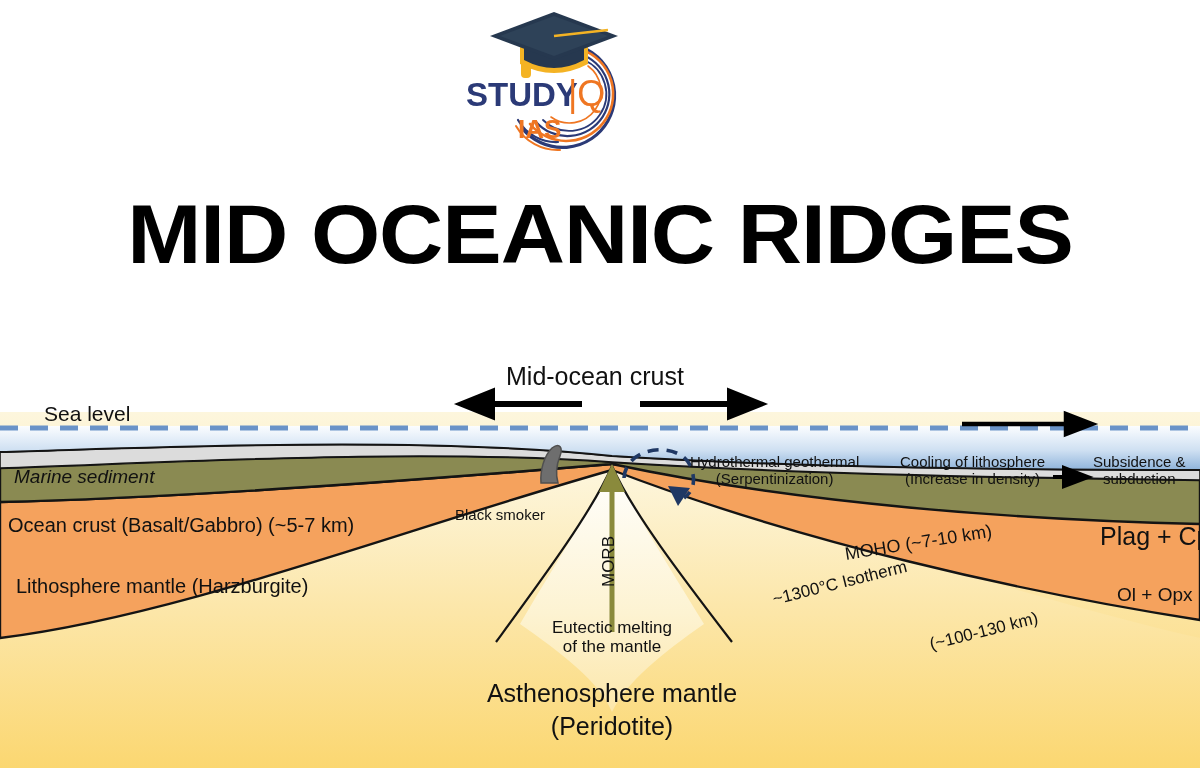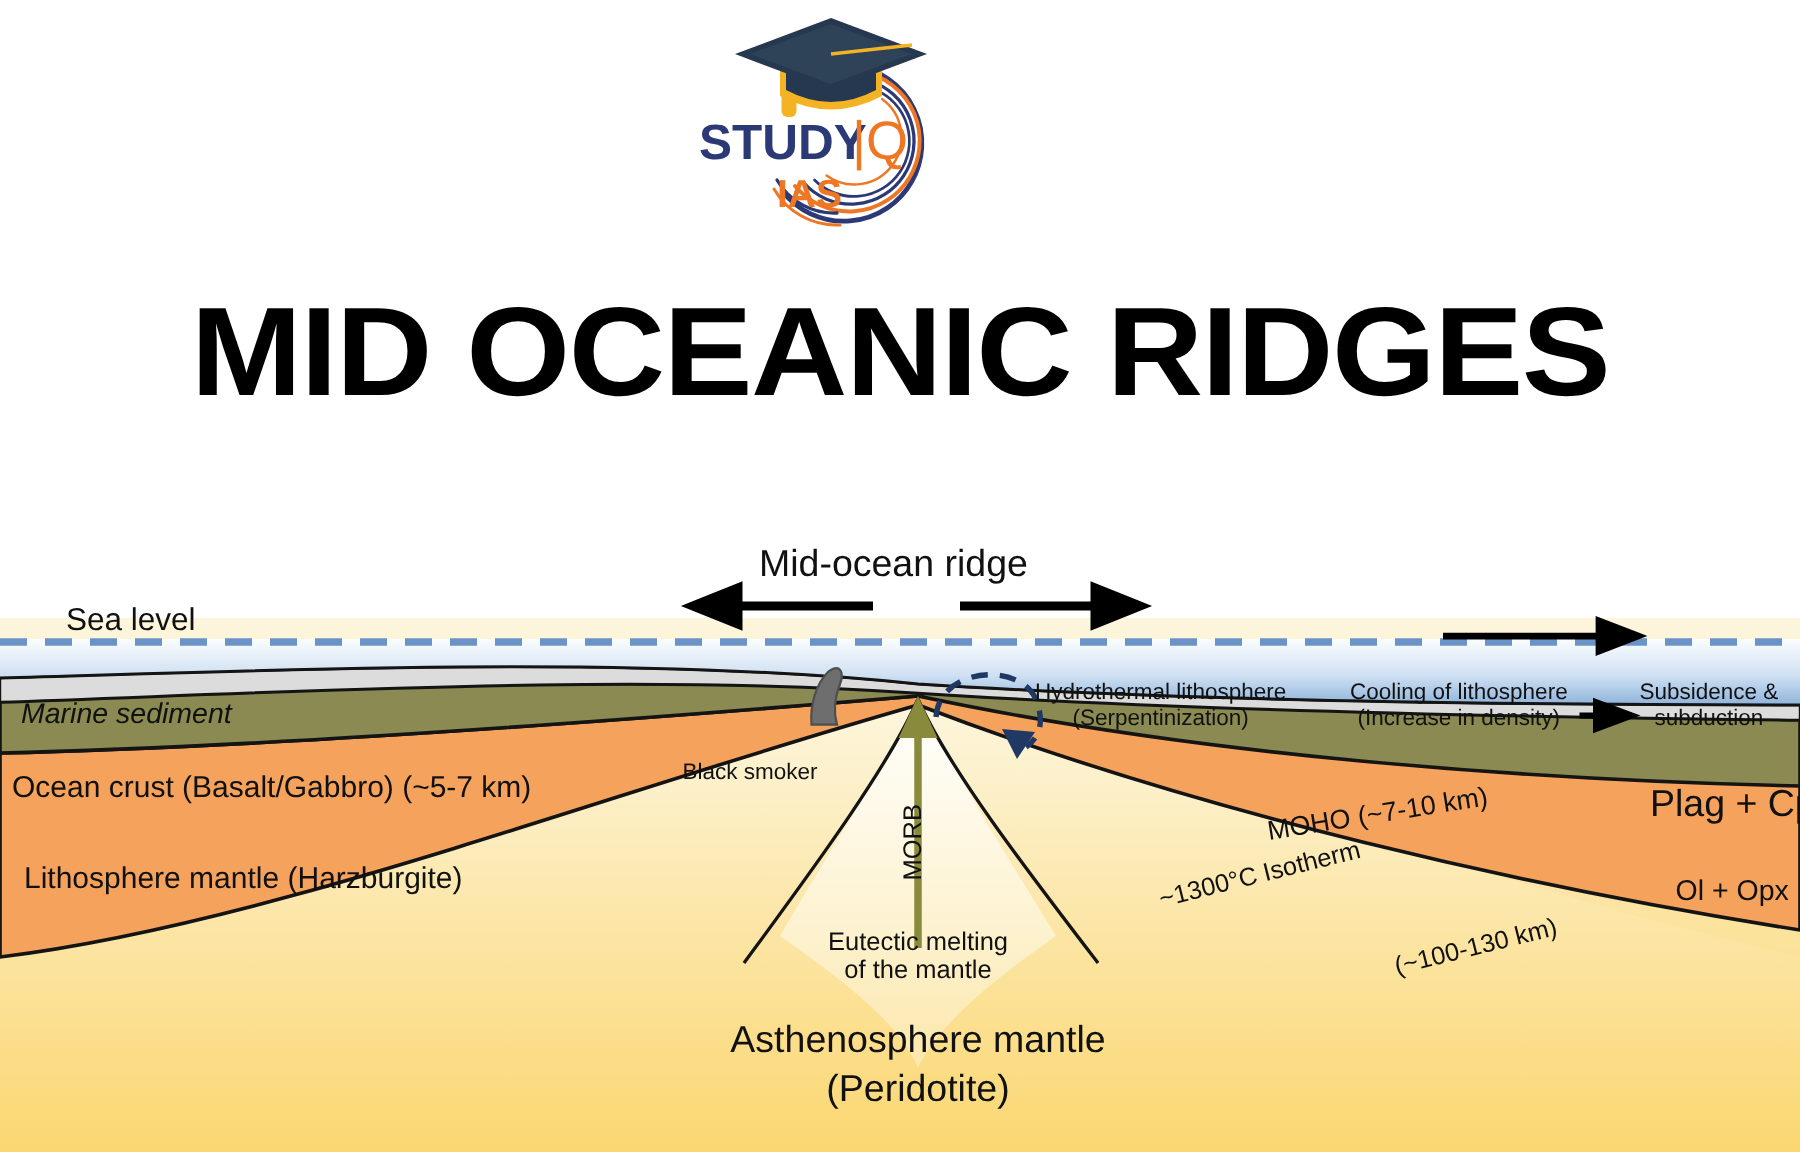--- a/index.html
+++ b/index.html
@@ -177,31 +177,31 @@
         <path d="M624 126 C 626 92 684 88 692 118 C 696 132 692 140 684 146" stroke-dasharray="11 8"></path>
       </g>
       <polygon points="678,154 668,134 690,136" fill="#1f3864"></polygon>
 
       <g>
         <line x1="612" y1="280" x2="612" y2="130" stroke="#8a8a3c" stroke-width="5"></line>
         <polygon points="612,112 599,140 625,140" fill="#8a8a3c"></polygon>
       </g>
     </svg>
 
-    <div class="dlabel" style="left:506px;top:10px;font-size:25px;">Mid-ocean ridge</div>
+    <div class="dlabel" style="left:506px;top:10px;font-size:25px;">Mid-ocean crust</div>
 
 
     <div class="dlabel" style="left:16px;top:50px;font-size:21px;margin-left:28px;">Sea level</div>
 
     <div class="dlabel" style="left:14px;top:114px;font-size:19px;font-style:italic;">Marine sediment</div>
 
     <div class="dlabel" style="left:455px;top:109px;font-size:15px;margin-top:46px;">Black smoker</div>
 
     <div class="dlabel ctr" style="left:690px;top:102px;font-size:15px;">
-      <div>Hydrothermal lithosphere</div>
+      <div>Hydrothermal geothermal</div>
       <div>(Serpentinization)</div>
     </div>
 
     <div class="dlabel ctr" style="left:900px;top:102px;font-size:15px;">
       <div>Cooling of lithosphere</div>
       <div>(Increase in density)</div>
     </div>
 
     <div class="dlabel ctr" style="left:1093px;top:102px;font-size:15px;">
       <div>Subsidence &amp;</div>

